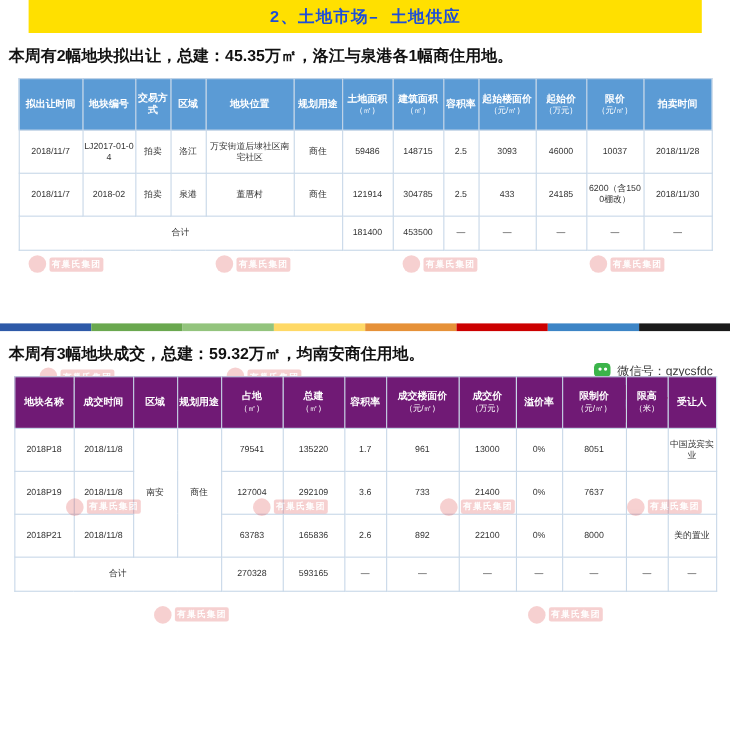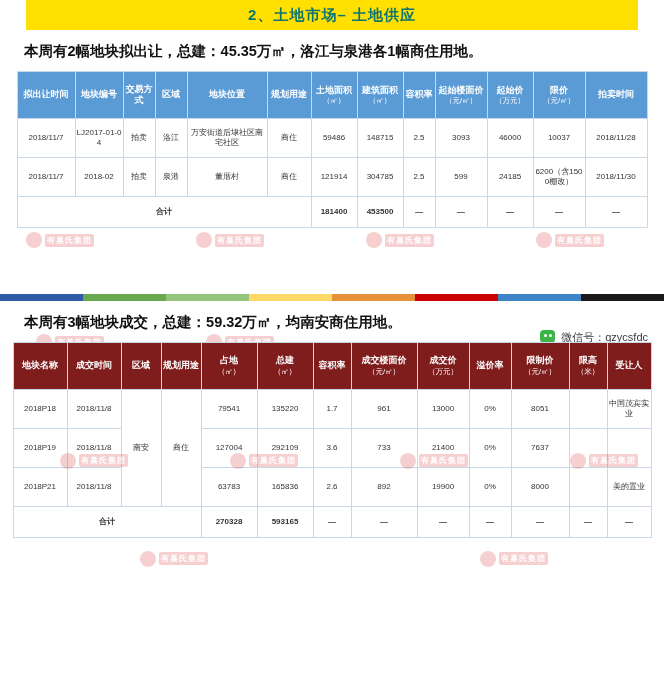--- a/index.html
+++ b/index.html
@@ -18,25 +18,25 @@
     height:30px;
     display:flex;align-items:center;justify-content:center;
     position:relative;
   }
   .banner .bar-left,.banner .bar-right{
     position:absolute;top:0;bottom:0;width:26px;background:#ffffff;
   }
   .banner .bar-left{left:0;}
   .banner .bar-right{right:0;}
   .banner-title{
-    font-size:15px;font-weight:bold;color:#0f766e;letter-spacing:1px;
+    font-size:15px;font-weight:bold;color:#1d4ed8;letter-spacing:1px;font-family:Liberation Mono, monospace;
   }
   .lede{
     font-size:14.5px;font-weight:bold;color:#111;
-    padding:12px 8px 10px 24px;
+    padding:12px 8px 10px 8px;
     line-height:1.3;
   }
   
   table{
     border-collapse:collapse;
     width:563px;
     margin:0 auto;
     table-layout:fixed;
     font-size:8px;
   }
@@ -49,25 +49,25 @@
     line-height:1.25;
   }
   thead th{
     background:#5b9bd5;
     color:#ffffff;
     font-weight:bold;
     font-size:9px;
     height:42px;
   }
   thead.green th{
-    background:#7f1d1d;
+    background:#701a75;
   }
   thead th .unit{display:block;font-size:7.5px;font-weight:normal;}
   tbody td{height:34px;color:#333;}
-  tbody tr.total td{font-weight:bold;color:#333;height:26px;}
+  tbody tr.total td{font-weight:normal;color:#333;height:26px;}
   .empty{color:#333;}
   
   .strip{
     display:flex;height:7px;width:100%;margin:6px 0 0 0;
   }
   .strip div{flex:1;}
   
   .wx-line{
     position:absolute;right:16px;top:330px;
     display:flex;align-items:flex-start;gap:6px;
@@ -175,21 +175,21 @@
       <tr>
         <td>2018/11/7</td>
         <td>2018-02</td>
         <td>拍卖</td>
         <td>泉港</td>
         <td>董厝村</td>
         <td>商住</td>
         <td>121914</td>
         <td>304785</td>
         <td>2.5</td>
-        <td>599</td>
+        <td>433</td>
         <td>24185</td>
         <td>6200（含1500棚改）</td>
         <td>2018/11/30</td>
       </tr>
       <tr class="total">
         <td colspan="6">合计</td>
         <td>181400</td>
         <td>453500</td>
         <td class="empty">—</td>
         <td class="empty">—</td>
@@ -315,21 +315,21 @@
         <td></td>
         <td></td>
       </tr>
       <tr>
         <td>2018P21</td>
         <td>2018/11/8</td>
         <td>63783</td>
         <td>165836</td>
         <td>2.6</td>
         <td>892</td>
-        <td>19900</td>
+        <td>22100</td>
         <td>0%</td>
         <td>8000</td>
         <td></td>
         <td>美的置业</td>
       </tr>
       <tr class="total">
         <td colspan="4">合计</td>
         <td>270328</td>
         <td>593165</td>
         <td class="empty">—</td>

